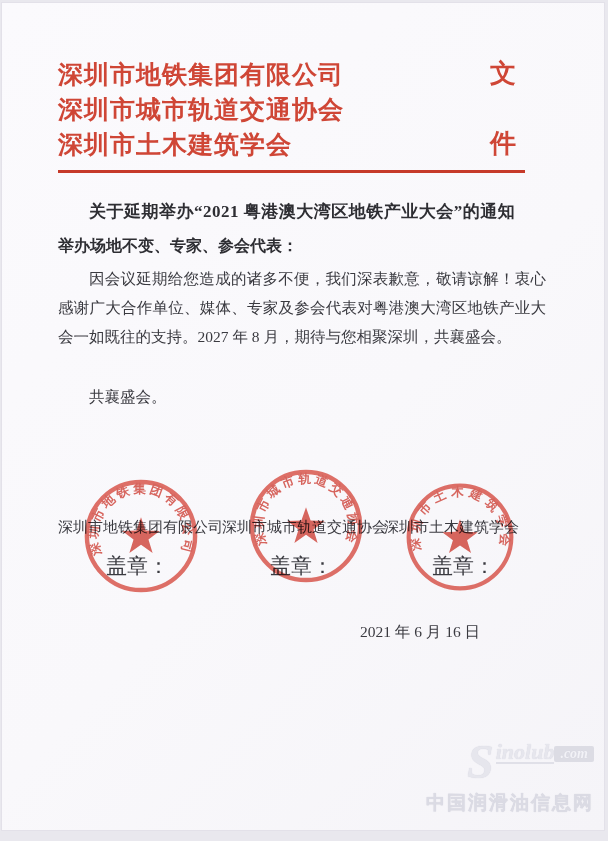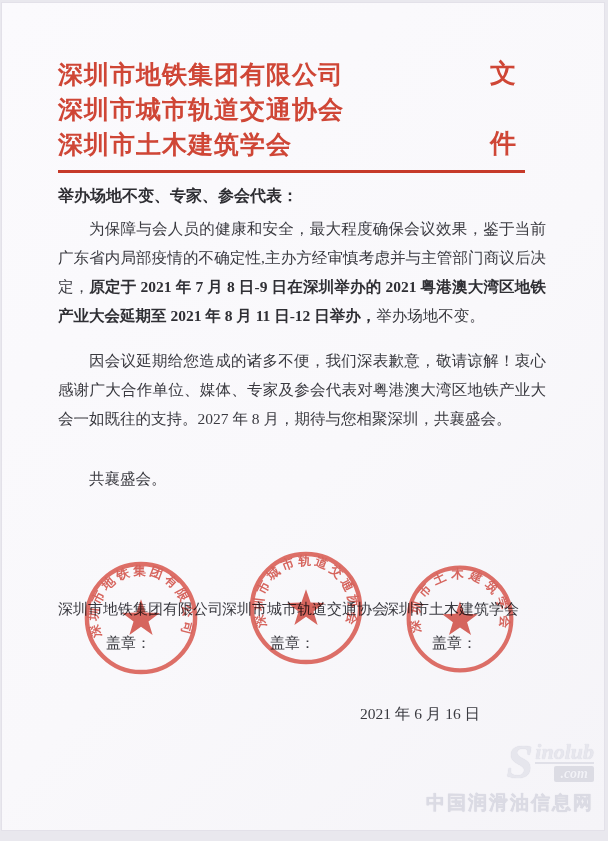--- a/index.html
+++ b/index.html
@@ -35,39 +35,39 @@
   .salutation{font-weight:bold;font-size:16px;margin-top:13px;color:#2e2e33;}
   .para{
     font-size:15.5px;line-height:29px;text-align:justify;
     text-indent:2em;margin-top:7px;
   }
   .para b{color:#2f2f34;}
   .closing{font-size:15.5px;margin-top:36px;text-indent:2em;}
   
   .sign-area{position:relative;height:158px;margin-top:50px;}
   .sig{position:absolute;top:60px;font-size:15px;color:#3a3a40;white-space:nowrap;}
-  .sig .stamp{margin:15px 0 0 48px;font-size:15px;}
+  .sig .stamp{margin:15px 0 0 48px;font-size:21px;}
   .seal{position:absolute;mix-blend-mode:multiply;opacity:.82;}
   .seal svg{display:block;}
   .sig1{left:56px;} .sig2{left:220px;} .sig3{left:382px;}
   .seal1{left:80px;top:16px;}
   .seal2{left:245px;top:6px;}
   .seal3{left:402px;top:20px;}
   
   .date-row{text-align:right;padding-right:66px;margin-top:6px;font-size:15.5px;color:#3a3a40;}
   
   .watermark{
     position:absolute;right:10px;bottom:14px;text-align:right;
     color:#e3e3ea;user-select:none;
     font-family:"Liberation Serif","DejaVu Serif",serif;
   }
   .wm-logo{display:flex;align-items:flex-start;justify-content:flex-end;
     text-shadow:0 0 1px #cfcfda;}
   .wm-s{font-size:48px;font-style:italic;font-weight:bold;line-height:40px;color:#e6e6ed;}
-  .wm-right{display:flex;flex-direction:column;align-items:flex-end;margin-left:2px;}
+  .wm-right{display:flex;flex-direction:row;align-items:center;margin-left:2px;}
   .wm-inolub{font-size:22px;font-style:italic;font-weight:bold;line-height:20px;
     border-bottom:2px solid #e0e0e8;color:#e6e6ed;}
   .wm-com{font-size:14px;font-style:italic;font-weight:bold;color:#f2f2f7;
     background:#dcdce4;border-radius:2px;padding:0 6px;margin-top:2px;}
   .wm-caption{font-size:19px;font-weight:bold;letter-spacing:2px;color:#dbdbe4;
     margin-top:8px;text-shadow:0 0 1px #cdcdd8;}
 </style>
 </head>
 <body>
 
@@ -81,22 +81,22 @@
         <div>深圳市土木建筑学会</div>
       </div>
       <div class="doc-label">
         <span>文</span>
         <span>件</span>
       </div>
     </div>
     <div class="red-rule"></div>
 
     <div class="doc-body">
+      <div class="doc-title">关于延期举办“2021 粤港澳大湾区地铁产业大会”的通知</div>
       <div class="salutation">举办场地不变、专家、参会代表：</div>
-      <p class="para"><span>为保障与会人员的健康和安全，最大程度确保会议效果，鉴于当前广东省内局部疫情的不确定性,主办方经审慎考虑并与主管部门商议后决定，</span><b>原定于 2021 年 7 月 8 日-9 日在深圳举办的 2021 粤港澳大湾区地铁产业大会延期至 2021 年 8 月 11 日-12 日举办，</b><span>举办场地不变。</span></p>
       <p class="para">因会议延期给您造成的诸多不便，我们深表歉意，敬请谅解！衷心感谢广大合作单位、媒体、专家及参会代表对粤港澳大湾区地铁产业大会一如既往的支持。2027 年 8 月，期待与您相聚深圳，共襄盛会。</p>
       <div class="closing">共襄盛会。</div>
 
       <div class="sign-area" style="margin-left:-56px;margin-right:-58px;">
         <div class="sig sig1">
           <div>深圳市地铁集团有限公司</div>
           <div class="stamp">盖章：</div>
         </div>
         <div class="sig sig2">
           <div>深圳市城市轨道交通协会</div>

